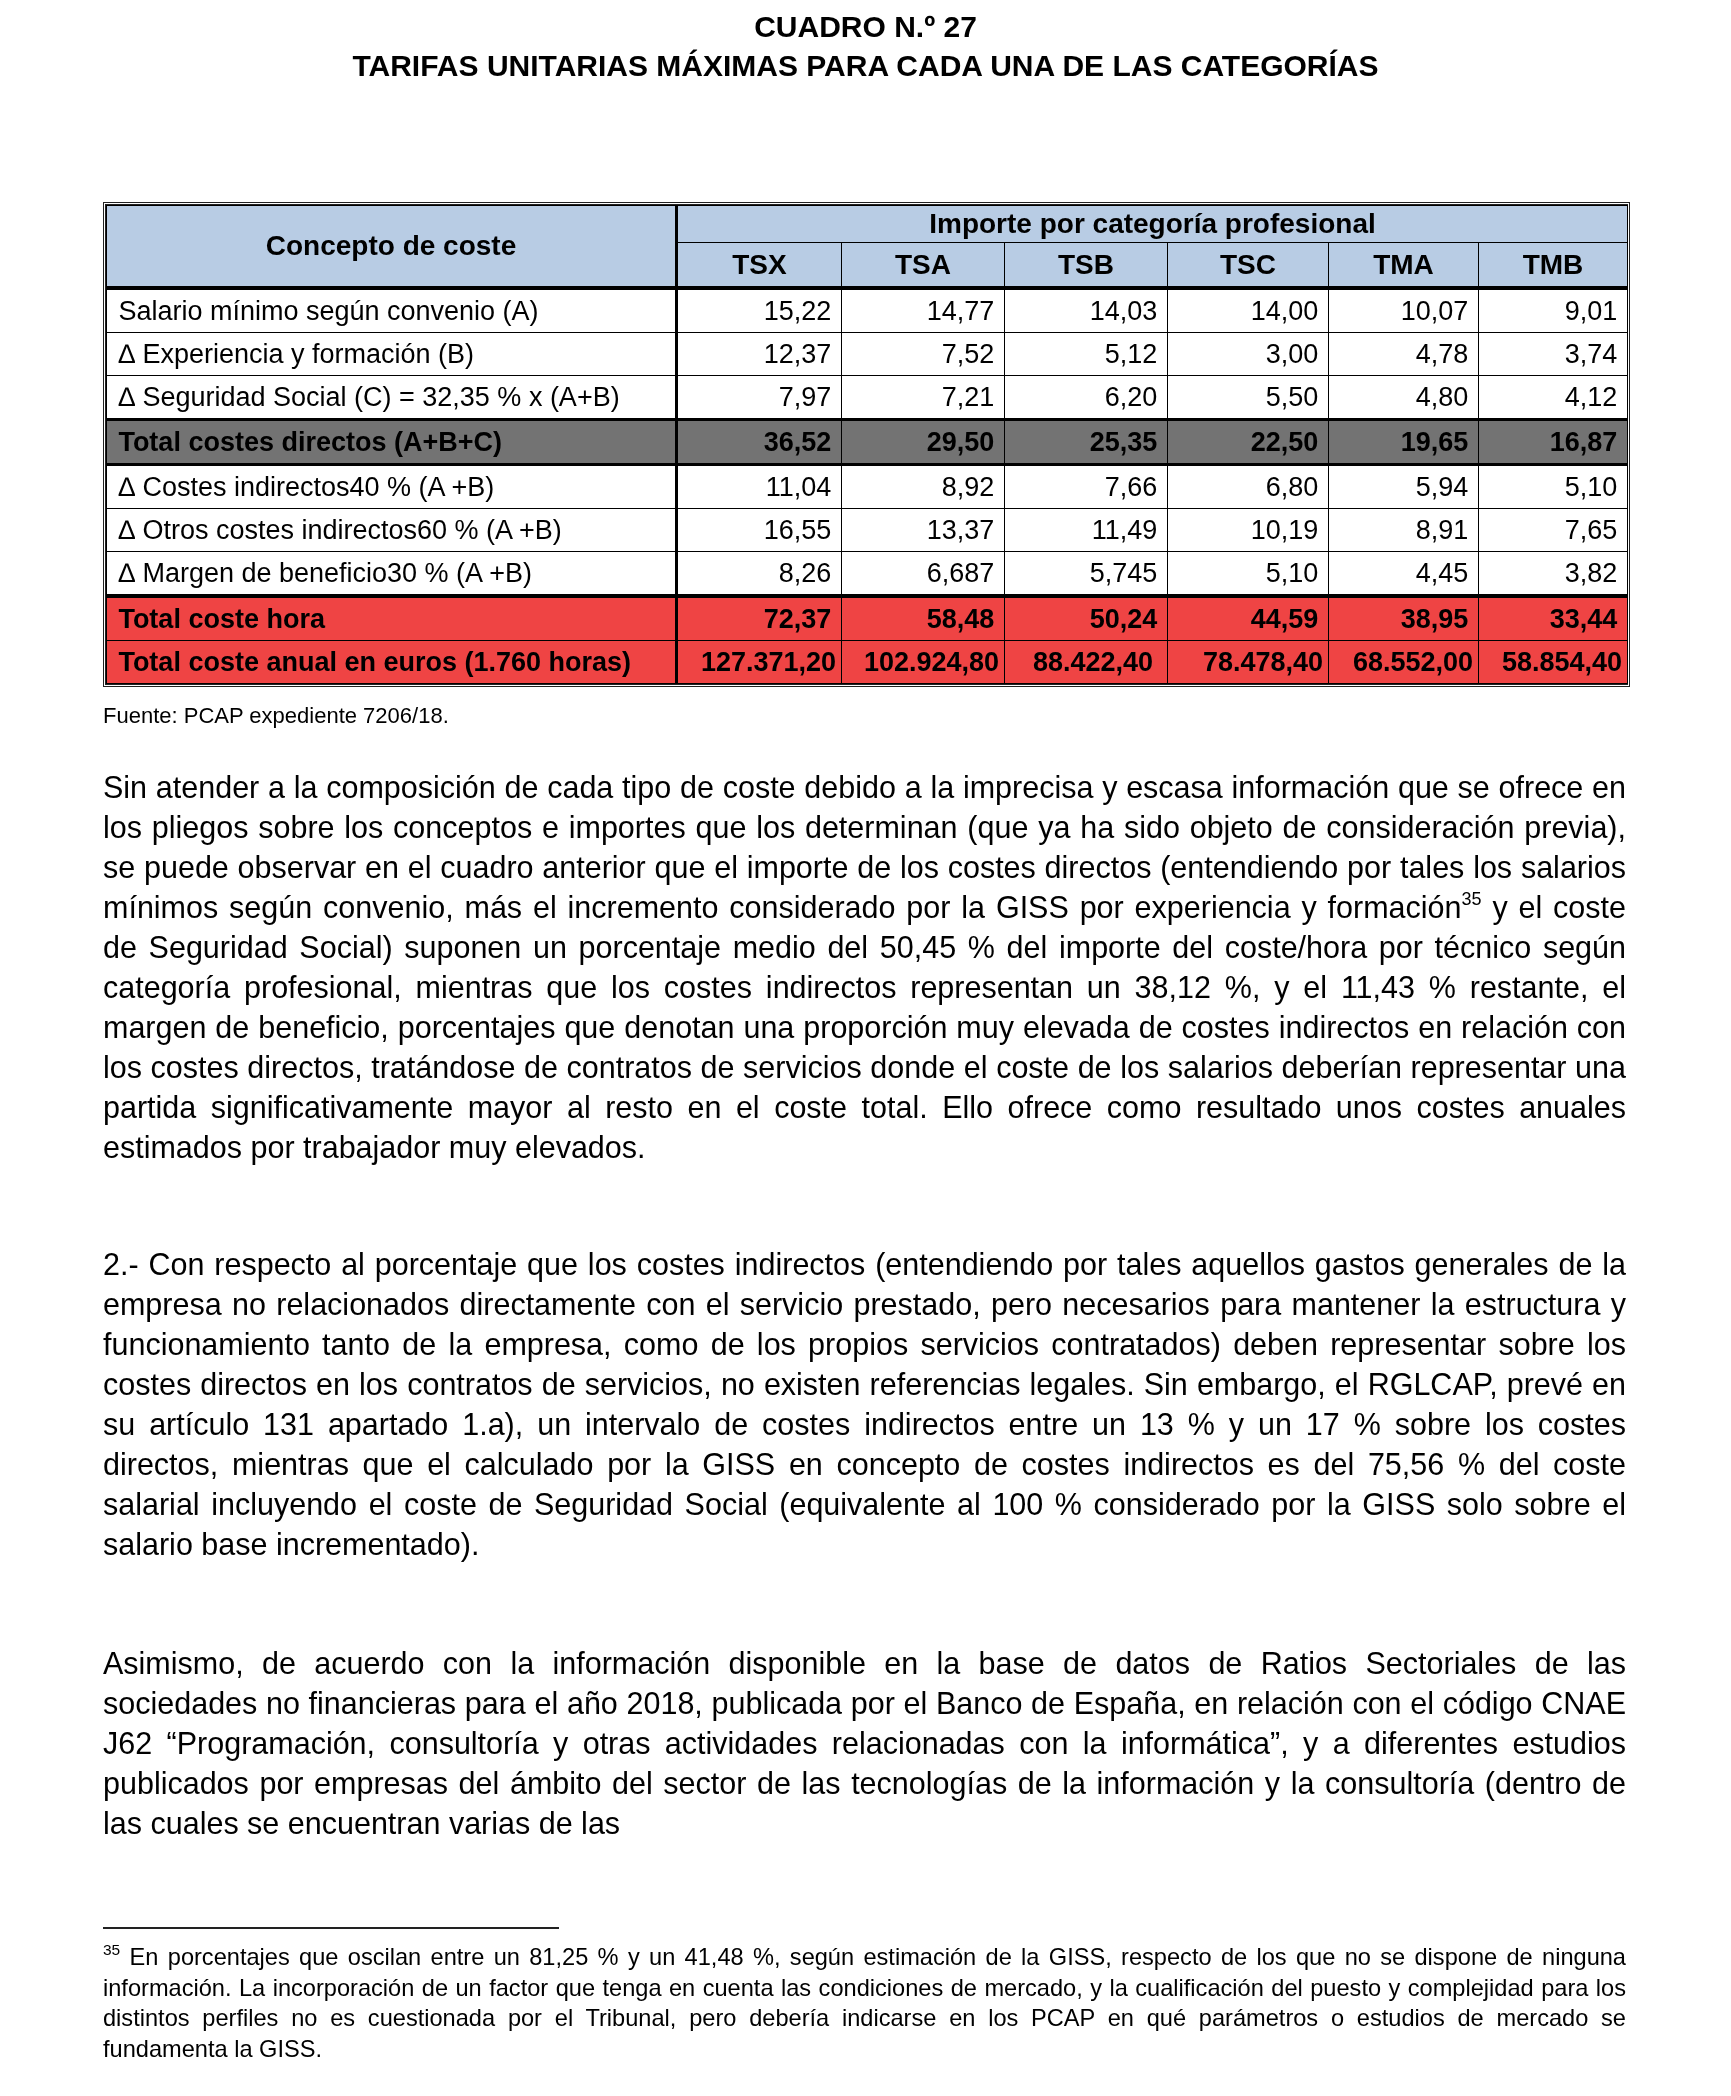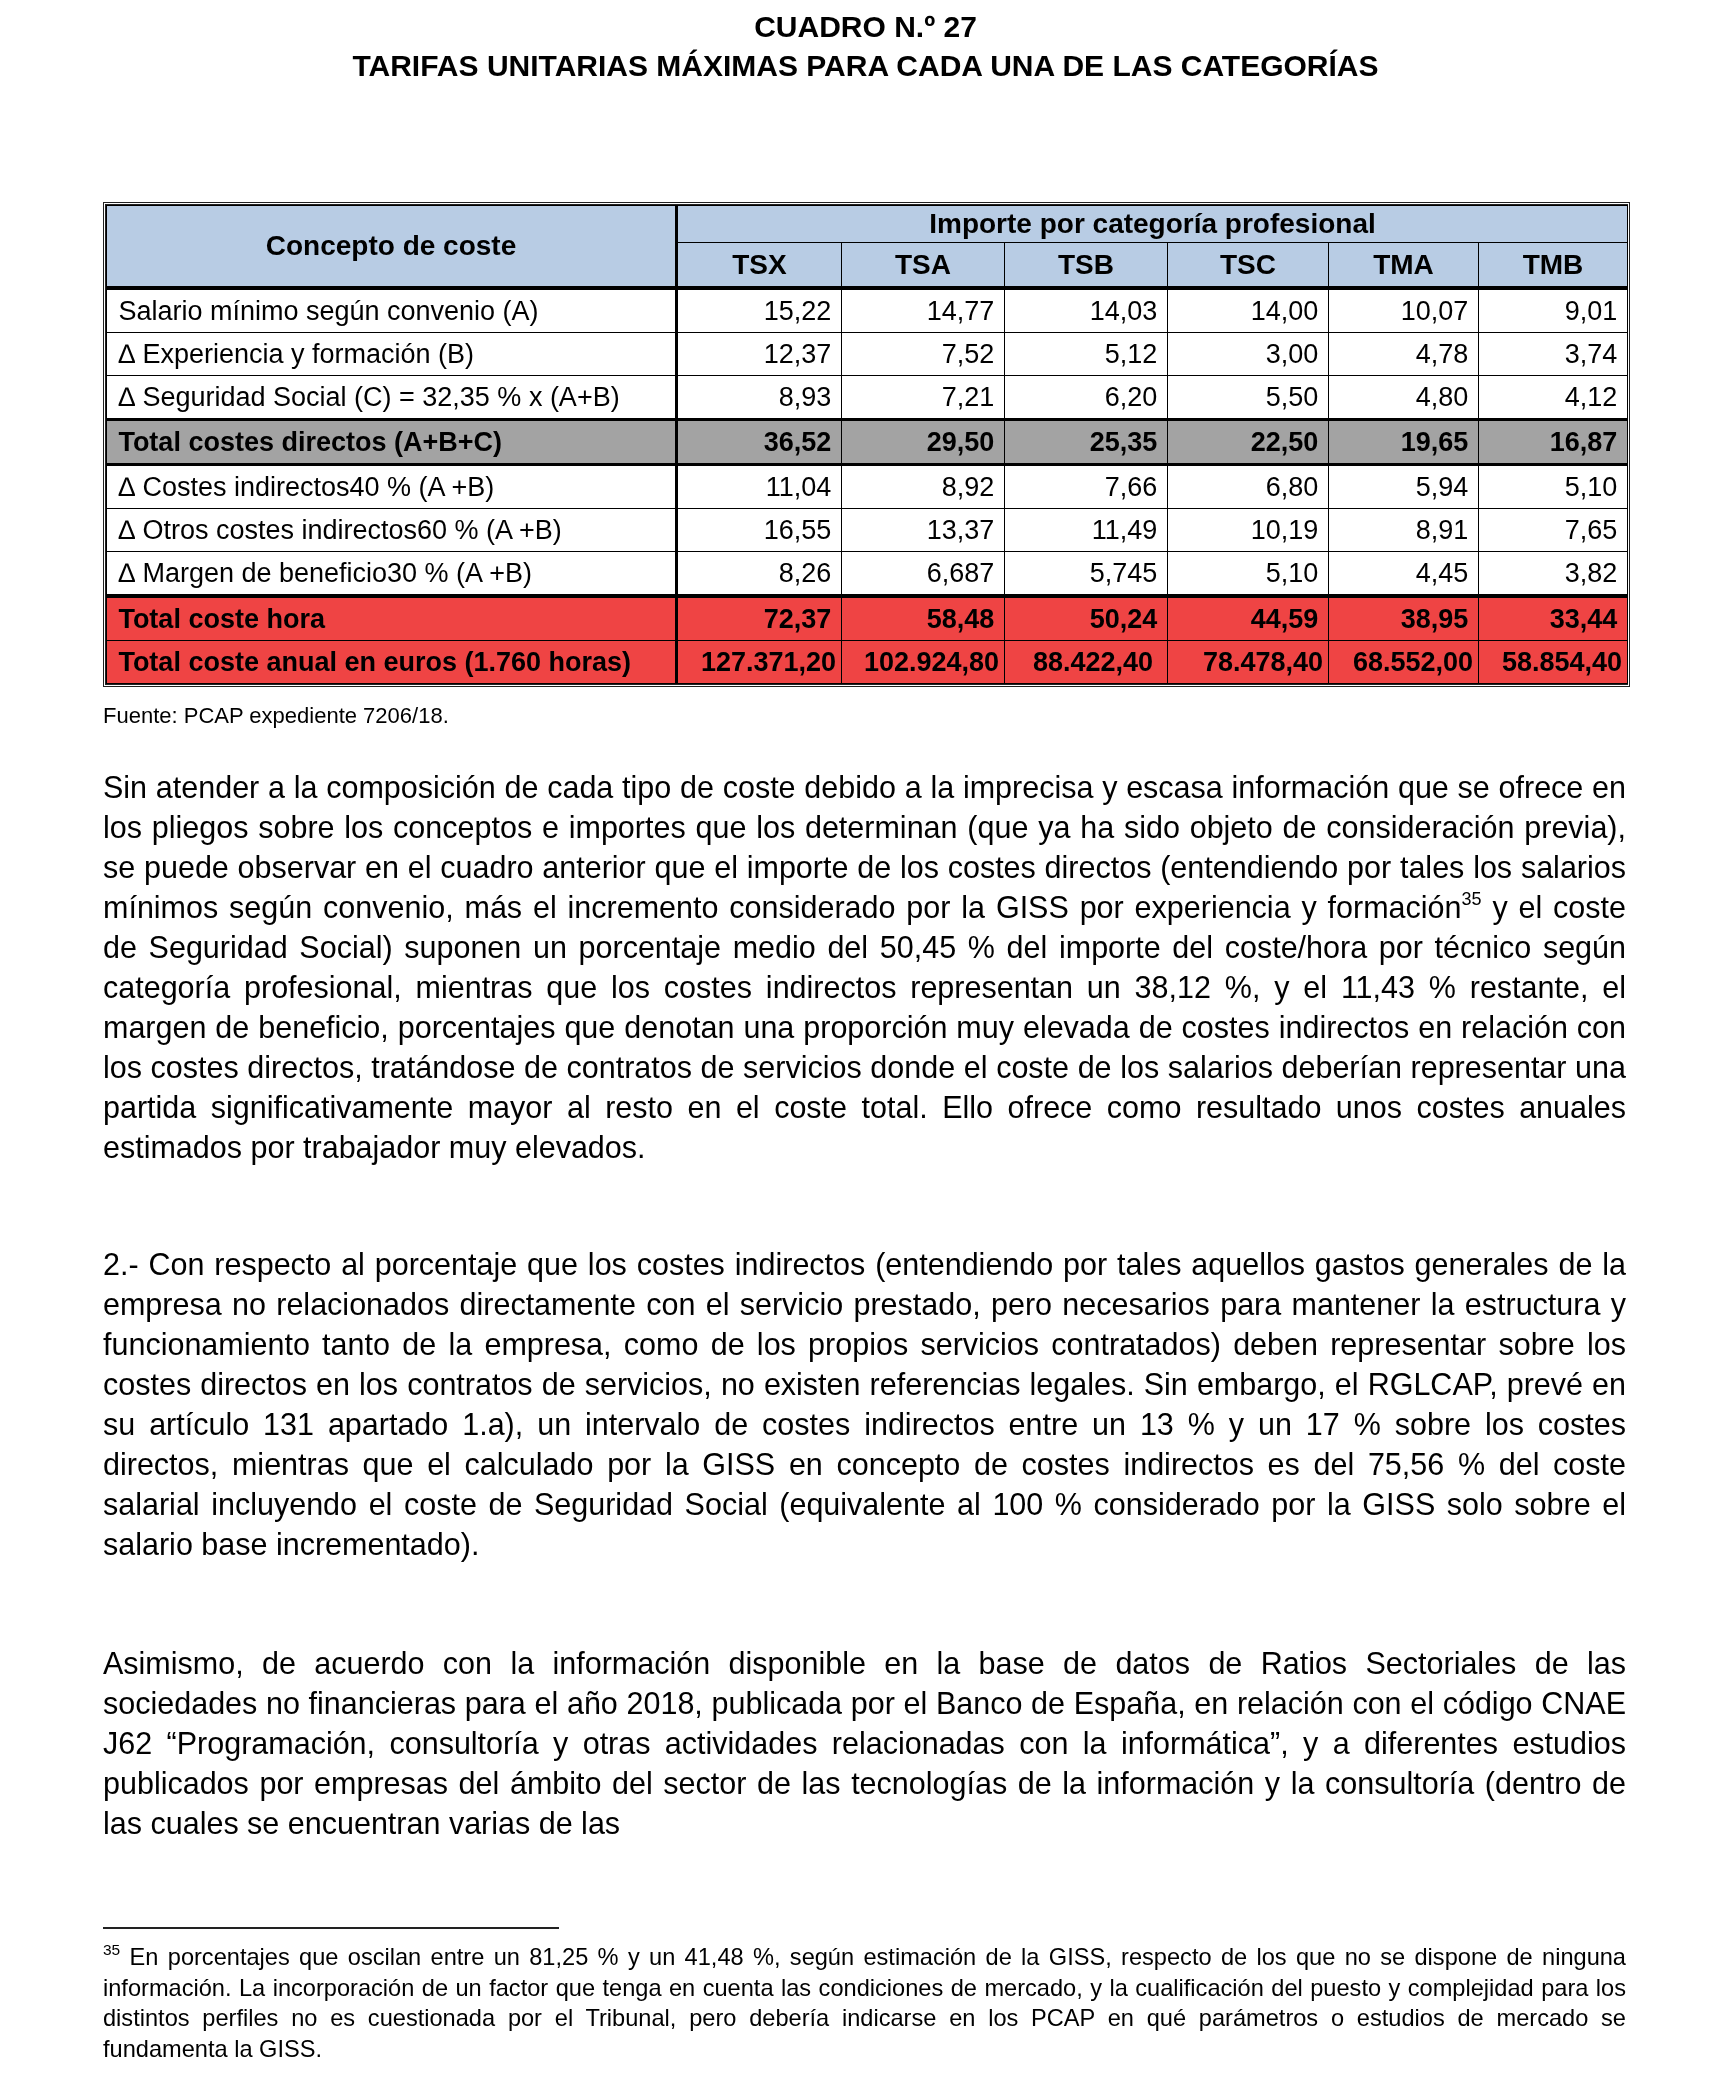--- a/index.html
+++ b/index.html
@@ -26,21 +26,21 @@
   table.cost td, table.cost th {
     border: 1.6px solid #000; padding: 0 8.1px; height: 42px;
     white-space: nowrap;
   }
   table.cost th { background: #b8cce4; font-weight: bold; }
   table.cost th.hdr-concept { font-size: 28px; }
   table.cost th.hdr-group { height: 36px; font-size: 28px; }
   table.cost th.hdr-cat { height: 43px; font-size: 28px; border-bottom: 4.9px solid #000; }
   table.cost td.num { text-align: right; padding-right: 9.8px; }
   table.cost td.concept { text-align: left; padding-left: 11.4px; }
-  tr.row-green td { background: #a3a3a3; font-weight: bold; border-top: 3.3px solid #000; border-bottom: 3.3px solid #000; }
+  tr.row-green td { background: #737373; font-weight: bold; border-top: 3.3px solid #000; border-bottom: 3.3px solid #000; }
   tr.row-blue td { background: #ef4444; font-weight: bold; margin-left: 22px; }
   tr.row-blue.first td { border-top: 4.9px solid #000; }
   table.cost td.colsep, table.cost th.colsep { border-right: 3.3px solid #000; }
 
   .source { position: absolute; left: 103px; top: 703px; font-size: 22px; }
 
   .para {
     position: absolute; left: 103px; width: 1523px;
     font-size: 30.5px; line-height: 40px; text-align: justify;
     text-align-last: left;
@@ -104,21 +104,21 @@
         <td class="concept colsep">∆ Experiencia y formación (B)</td>
         <td class="num">12,37</td>
         <td class="num">7,52</td>
         <td class="num">5,12</td>
         <td class="num">3,00</td>
         <td class="num">4,78</td>
         <td class="num">3,74</td>
       </tr>
       <tr>
         <td class="concept colsep">∆ Seguridad Social (C) = 32,35 % x (A+B)</td>
-        <td class="num">8,93</td>
+        <td class="num">7,97</td>
         <td class="num">7,21</td>
         <td class="num">6,20</td>
         <td class="num">5,50</td>
         <td class="num">4,80</td>
         <td class="num">4,12</td>
       </tr>
       <tr class="row-green">
         <td class="concept colsep">Total costes directos (A+B+C)</td>
         <td class="num">36,52</td>
         <td class="num">29,50</td>

